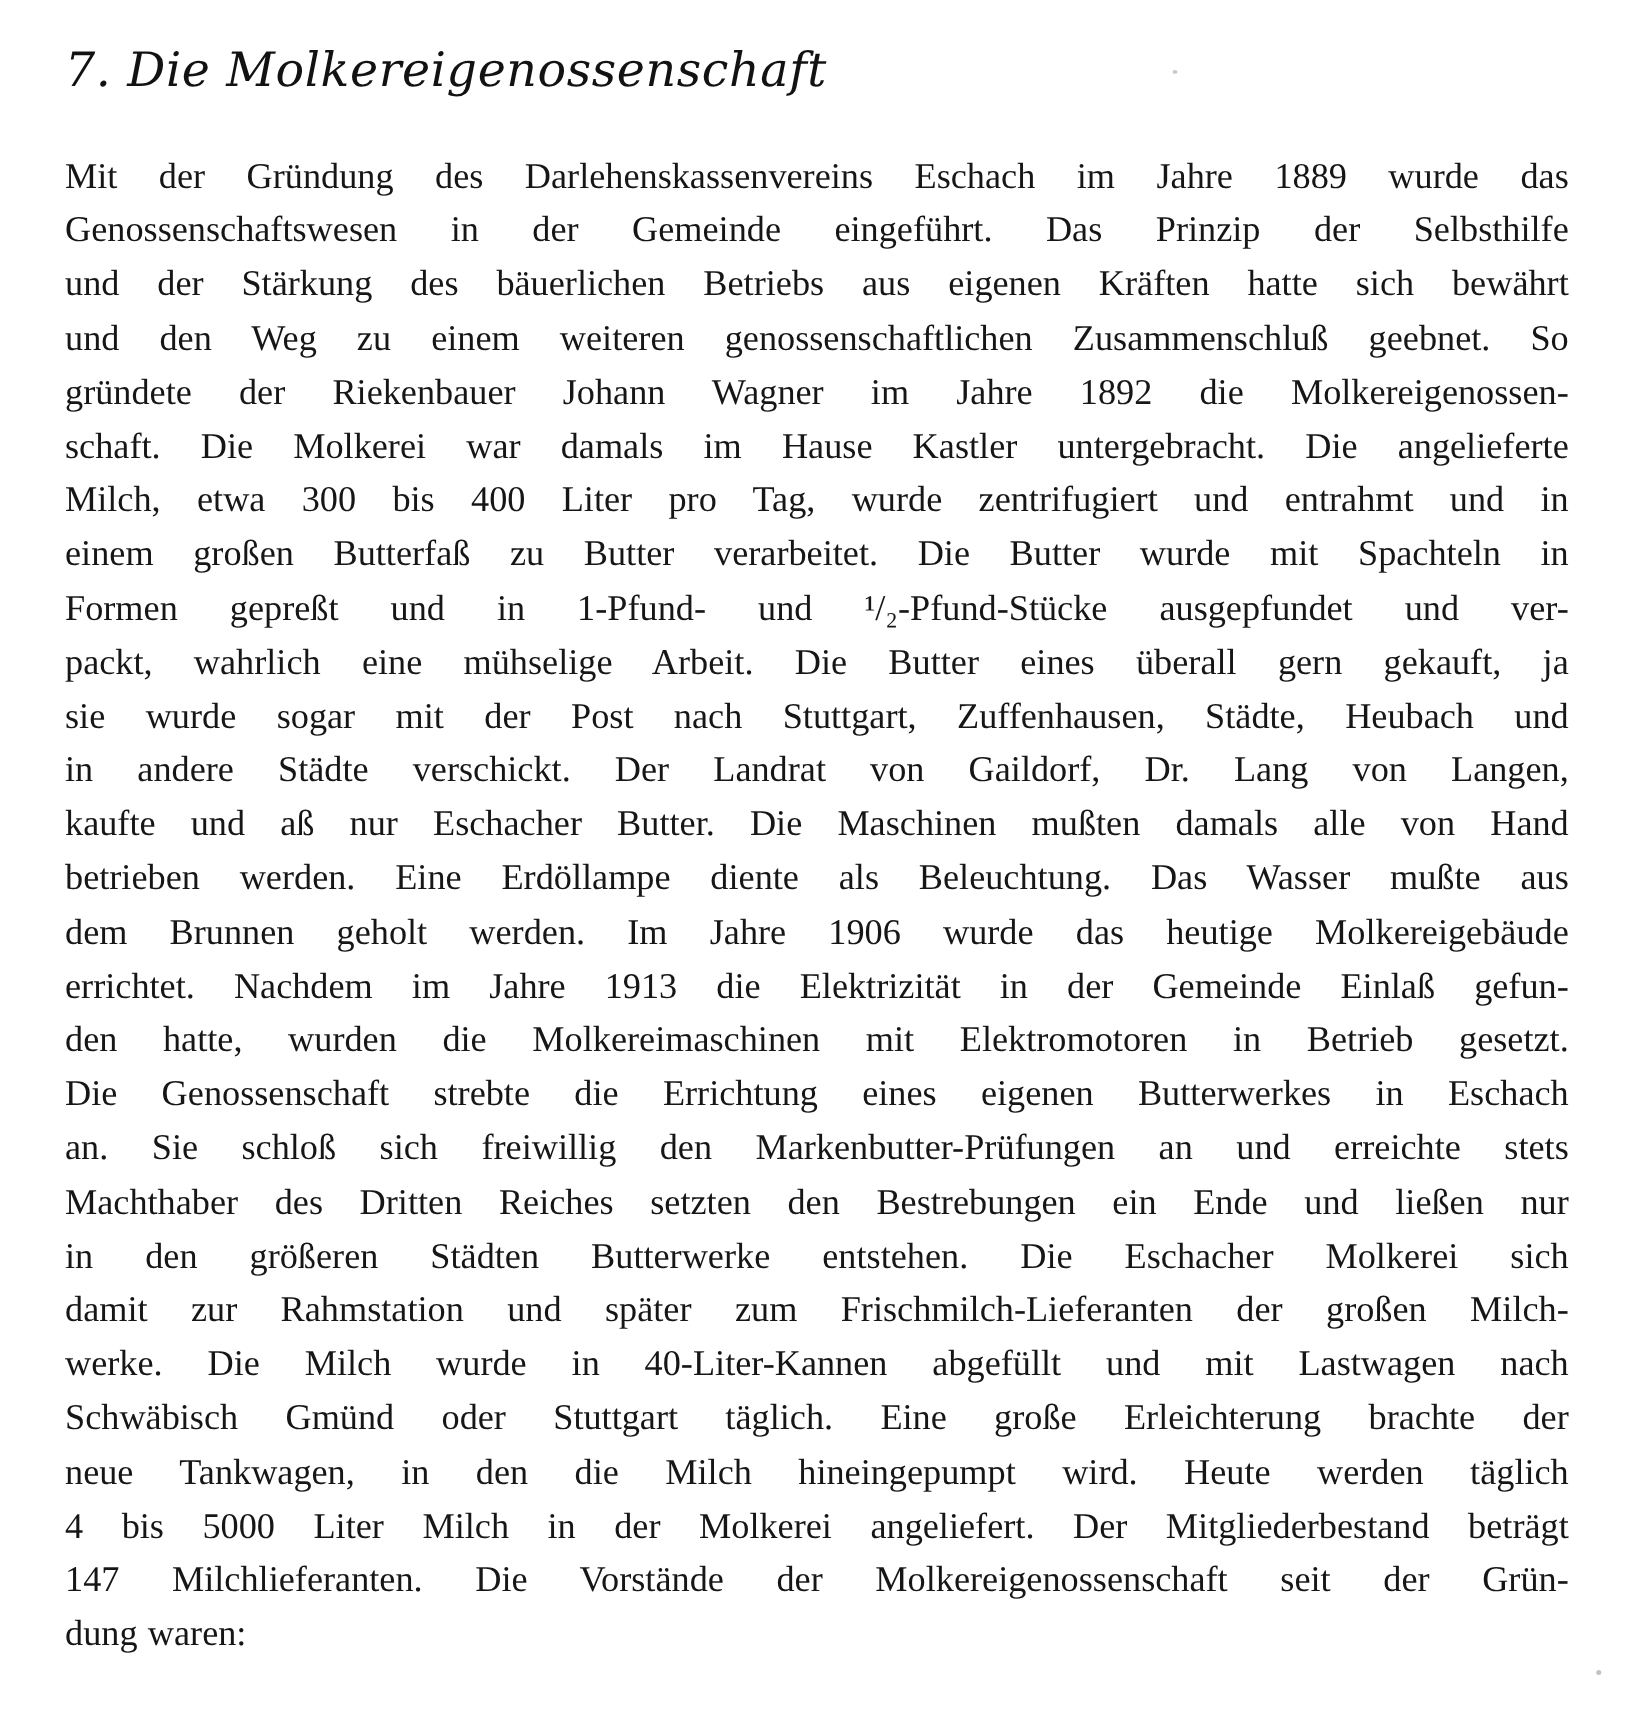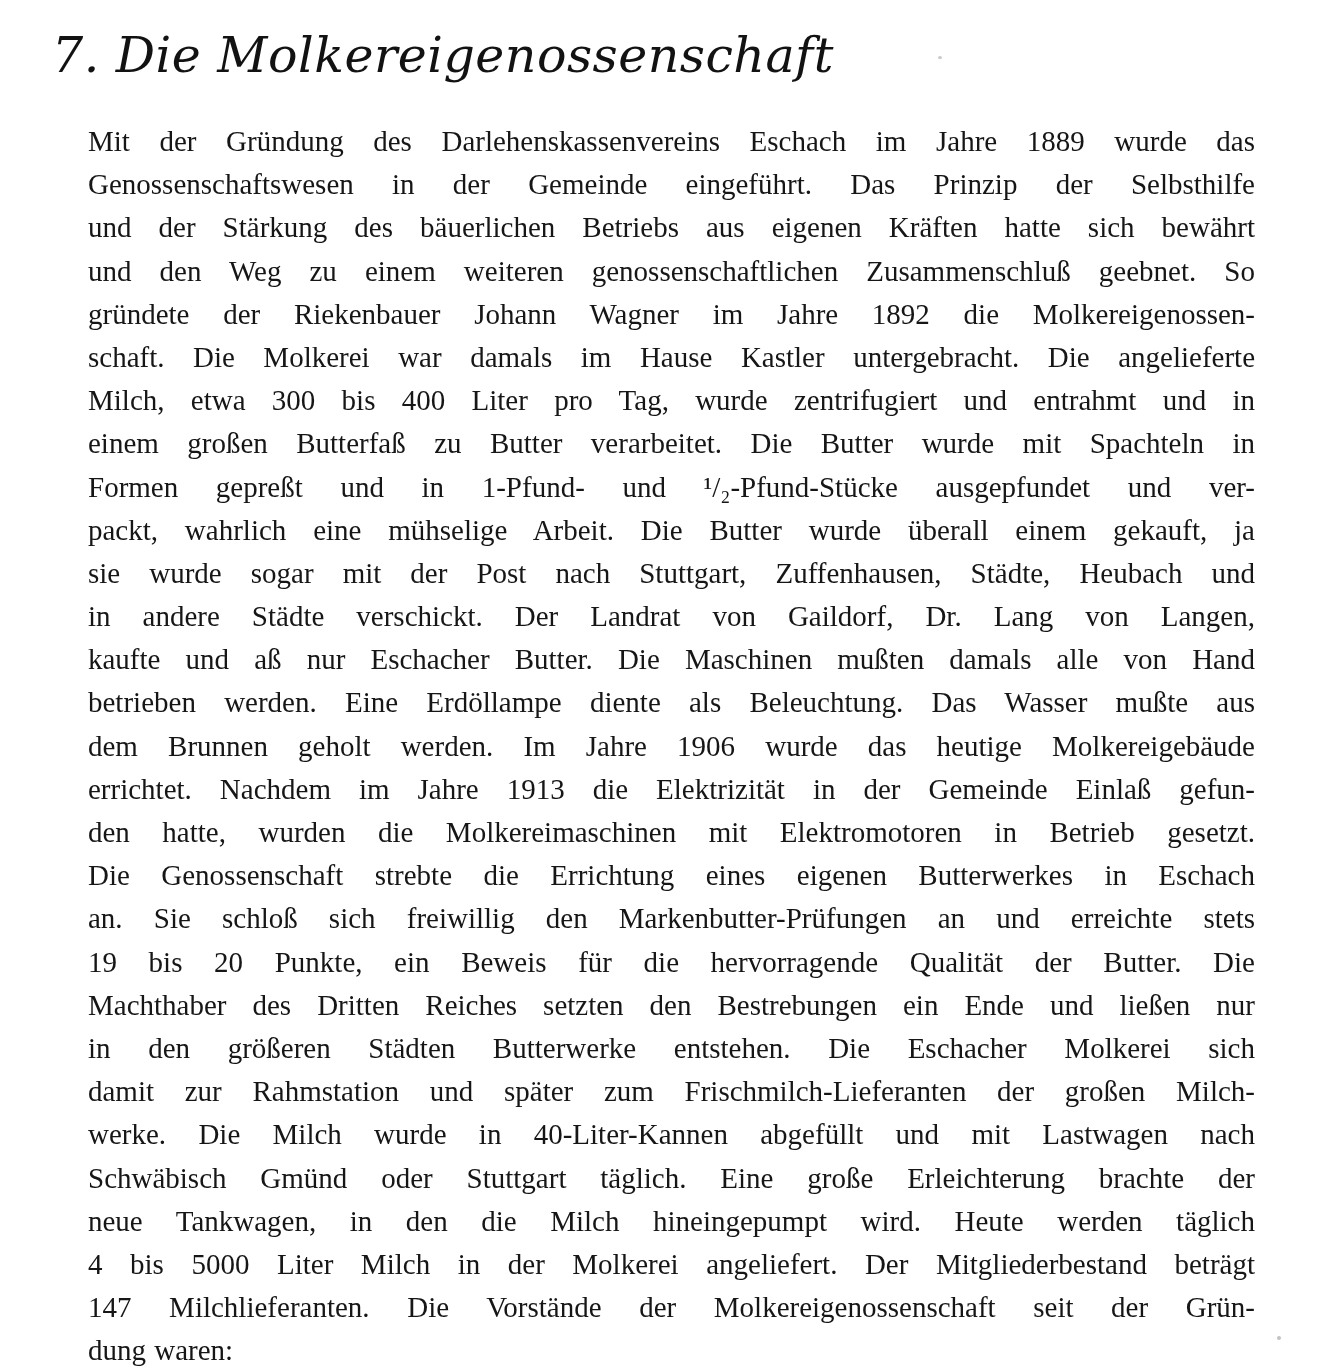--- a/index.html
+++ b/index.html
@@ -21,40 +21,39 @@
     width: 1317px;
     height: 1369px;
     background: #ffffff;
     box-sizing: border-box;
     padding: 26px 62px 0 52px;
   }
   .heading {
     font-family: "DejaVu Serif", serif;
     font-style: italic;
     font-weight: 500;
-    font-size: 49px;
+    font-size: 38px;
     line-height: 60px;
     margin: 0 0 34px 0;
     letter-spacing: 0.5px;
     color: #121212;
   }
   .textblock {
     font-size: 29px;
     color: #161616;
     word-spacing: 1px;
   }
   .ln {
     height: 43.2px;
     line-height: 43.2px;
     text-align: justify;
     text-align-last: justify;
     text-justify: inter-word;
     white-space: nowrap;
     overflow: visible;
-    margin-left: 36px;
   }
   .ln.last {
     text-align: left;
     text-align-last: left;
   }
   .speck {
     position: absolute;
     background: #9a9a9a;
     border-radius: 50%;
   }
@@ -69,31 +68,30 @@
   <div class="textblock">
     <div class="ln">Mit der Gründung des Darlehenskassenvereins Eschach im Jahre 1889 wurde das</div>
     <div class="ln">Genossenschaftswesen in der Gemeinde eingeführt. Das Prinzip der Selbsthilfe</div>
     <div class="ln">und der Stärkung des bäuerlichen Betriebs aus eigenen Kräften hatte sich bewährt</div>
     <div class="ln">und den Weg zu einem weiteren genossenschaftlichen Zusammenschluß geebnet. So</div>
     <div class="ln">gründete der Riekenbauer Johann Wagner im Jahre 1892 die Molkereigenossen-</div>
     <div class="ln">schaft. Die Molkerei war damals im Hause Kastler untergebracht. Die angelieferte</div>
     <div class="ln">Milch, etwa 300 bis 400 Liter pro Tag, wurde zentrifugiert und entrahmt und in</div>
     <div class="ln">einem großen Butterfaß zu Butter verarbeitet. Die Butter wurde mit Spachteln in</div>
     <div class="ln">Formen gepreßt und in 1-Pfund- und ¹/₂-Pfund-Stücke ausgepfundet und ver-</div>
-    <div class="ln">packt, wahrlich eine mühselige Arbeit. Die Butter wurde überall einem gekauft, ja</div>
+    <div class="ln">packt, wahrlich eine mühselige Arbeit. Die Butter eines überall gern gekauft, ja</div>
     <div class="ln">sie wurde sogar mit der Post nach Stuttgart, Zuffenhausen, Städte, Heubach und</div>
     <div class="ln">in andere Städte verschickt. Der Landrat von Gaildorf, Dr. Lang von Langen,</div>
     <div class="ln">kaufte und aß nur Eschacher Butter. Die Maschinen mußten damals alle von Hand</div>
     <div class="ln">betrieben werden. Eine Erdöllampe diente als Beleuchtung. Das Wasser mußte aus</div>
     <div class="ln">dem Brunnen geholt werden. Im Jahre 1906 wurde das heutige Molkereigebäude</div>
     <div class="ln">errichtet. Nachdem im Jahre 1913 die Elektrizität in der Gemeinde Einlaß gefun-</div>
     <div class="ln">den hatte, wurden die Molkereimaschinen mit Elektromotoren in Betrieb gesetzt.</div>
     <div class="ln">Die Genossenschaft strebte die Errichtung eines eigenen Butterwerkes in Eschach</div>
     <div class="ln">an. Sie schloß sich freiwillig den Markenbutter-Prüfungen an und erreichte stets</div>
-    <div class="ln">19 bis 20 Punkte, ein Beweis für die hervorragende Qualität der Butter. Die</div>
     <div class="ln">Machthaber des Dritten Reiches setzten den Bestrebungen ein Ende und ließen nur</div>
     <div class="ln">in den größeren Städten Butterwerke entstehen. Die Eschacher Molkerei sich</div>
     <div class="ln">damit zur Rahmstation und später zum Frischmilch-Lieferanten der großen Milch-</div>
     <div class="ln">werke. Die Milch wurde in 40-Liter-Kannen abgefüllt und mit Lastwagen nach</div>
     <div class="ln">Schwäbisch Gmünd oder Stuttgart täglich. Eine große Erleichterung brachte der</div>
     <div class="ln">neue Tankwagen, in den die Milch hineingepumpt wird. Heute werden täglich</div>
     <div class="ln">4 bis 5000 Liter Milch in der Molkerei angeliefert. Der Mitgliederbestand beträgt</div>
     <div class="ln">147 Milchlieferanten. Die Vorstände der Molkereigenossenschaft seit der Grün-</div>
     <div class="ln last">dung waren:</div>
   </div>

